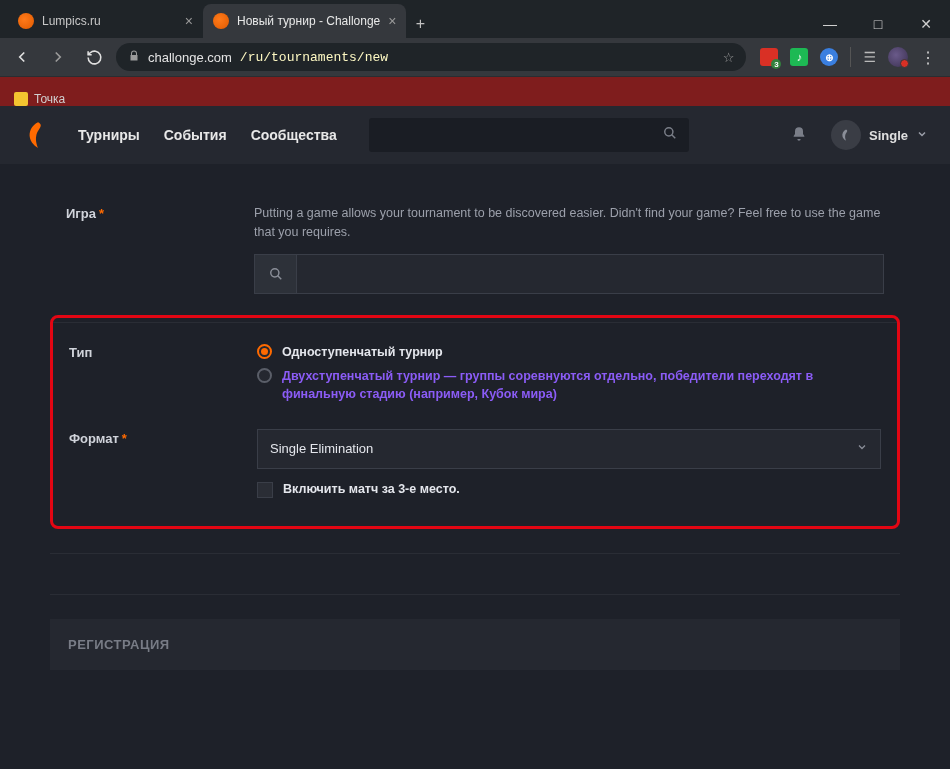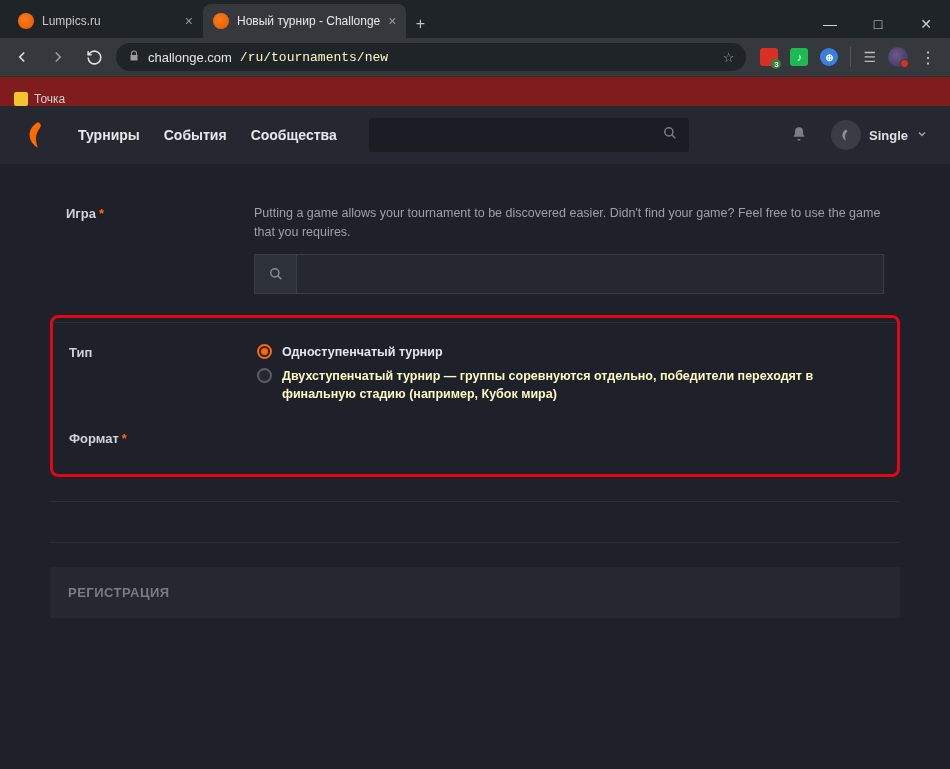--- a/index.html
+++ b/index.html
@@ -73,21 +73,21 @@
 .check-row { display: flex; align-items: flex-start; gap: 10px; margin-top: 18px; padding: 0 2px; color: #787c86; font-size: 12.5px; line-height: 1.45; }
 .checkbox { width: 16px; height: 16px; background: #2a2d35; border: 1px solid #3a3e48; flex-shrink: 0; margin-top: 1px; }
 
 
 .highlight-box { border: 3px solid #e30613; border-radius: 8px; padding: 4px 0 8px; margin: 1px 0 10px; }
 .radio-row { display: flex; align-items: flex-start; gap: 10px; color: #e4e6ec; font-size: 12.5px; font-weight: 600; line-height: 1.45; margin-bottom: 6px; }
 .radio { width: 15px; height: 15px; border:2px solid #5a5e68; border-radius: 50%; flex-shrink: 0; margin-top: 1px; background:#252830; position:relative; }
 .radio.checked { border-color: #ff6a00; }
 .radio.checked::after { content:""; position:absolute; inset:2px; background:#ff6a00; border-radius:50%; }
 .radio-text { flex:1; }
-.radio-desc { color: #fef9c3; font-weight: 600; }
+.radio-desc { color: #8b5cf6; font-weight: 600; }
 .select-wrap { height: 40px; border: 1px solid #3a3e48; background: #252830; display: flex; align-items: center; padding: 0 12px; color: #e4e6ec; font-size: 13px; justify-content: space-between; margin-bottom: 12px; cursor:pointer; }
 .check-row2 { display: flex; align-items: center; gap: 10px; color: #e4e6ec; font-size: 12.5px; font-weight: 600; }
 
 .big-div { height: 1px; background: #2a2d35; margin: 24px 0; }
 .reg-head { padding: 18px 18px; background: #252830; color: #787c86; font-size: 13px; font-weight: 700; letter-spacing: 0.5px; }
 </style>
 </head>
 <body>
 
 <div class="tab-strip">
@@ -233,20 +233,34 @@
               </div>
             </div>
           </div>
         </div>
 
         <div class="section" style="border-top:none">
           <div class="row" style="padding-top:8px">
             <div class="label-col">
               <span>Формат</span><span class="req">*</span>
             </div>
+            <div class="input-col">
+              <div class="select-wrap">
+                <span>Single Elimination</span>
+                <span style="color:#8a8e98">
+                  <svg width="12" height="12" viewBox="0 0 24 24" fill="none" stroke="currentColor" stroke-width="2.5">
+                      <path d="M6 9l6 6 6-6"></path>
+                    </svg>
+                </span>
+              </div>
+              <div class="check-row2">
+                <div class="checkbox"></div>
+                <span>Включить матч за 3-е место.</span>
+              </div>
+            </div>
           </div>
         </div>
 
       </div>
 
       <div class="big-div"></div>
       <div class="big-div" style="margin-top:40px"></div>
 
       <div class="reg-head">РЕГИСТРАЦИЯ</div>
 

